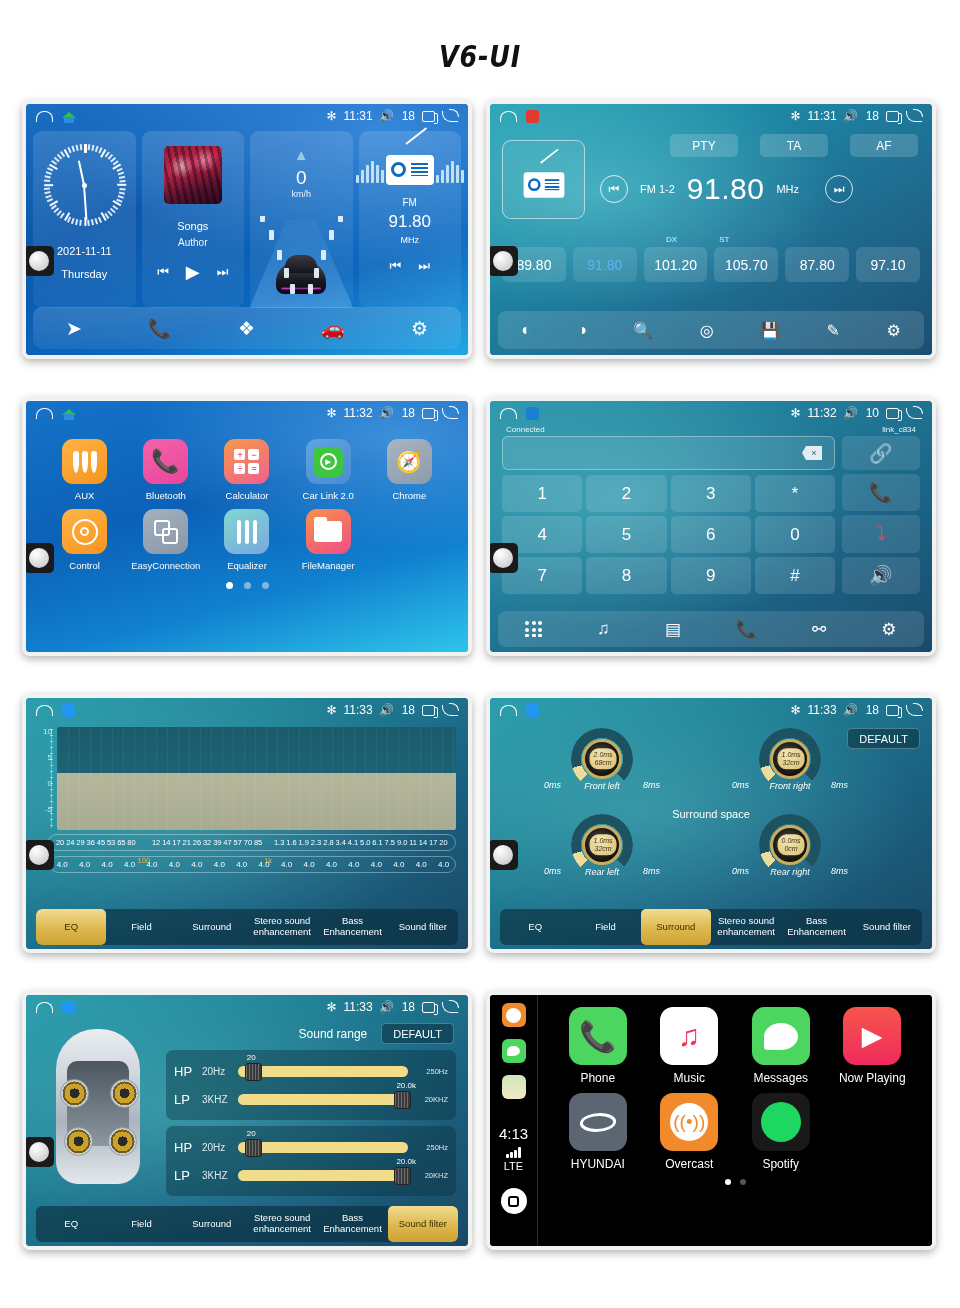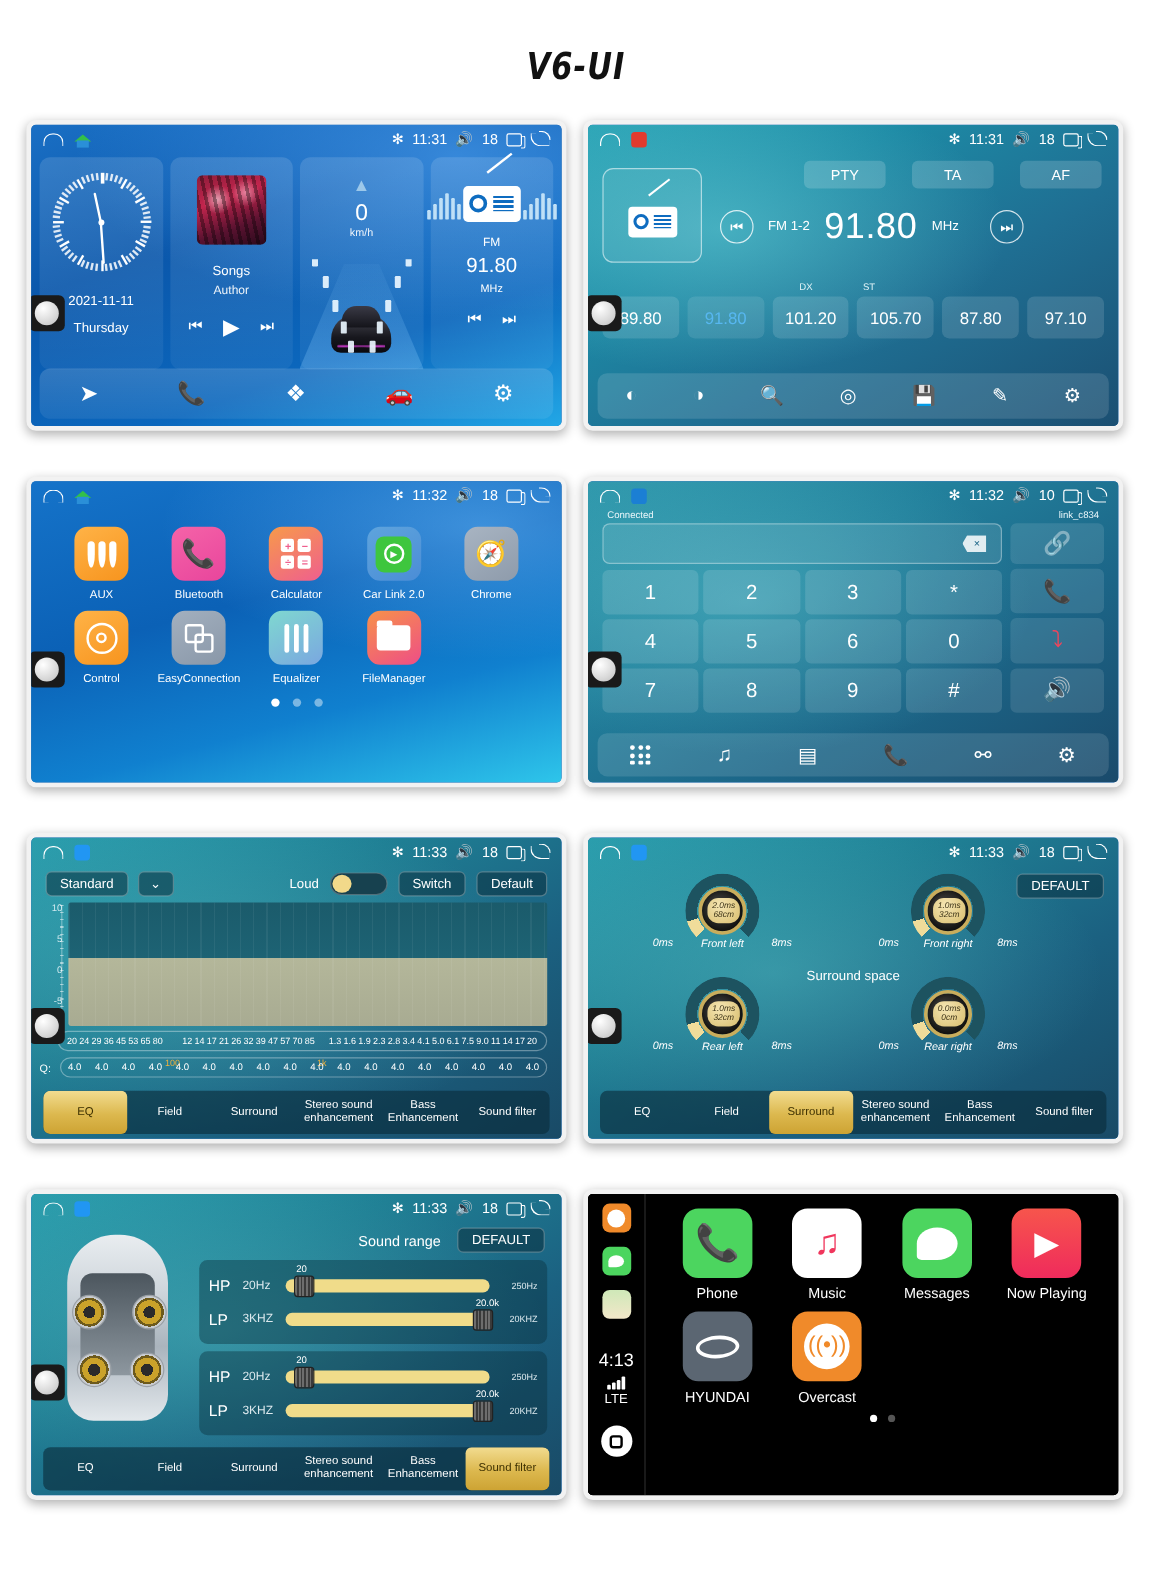--- a/index.html
+++ b/index.html
@@ -975,32 +975,20 @@
         <div class="sb-right">
           <span class="ic-bt">✻</span>
           <span class="time">11:33</span>
           <span class="ic-vol">🔊</span>
           <span class="time">18</span>
           <span class="ic-recents"></span>
           <span class="ic-back"></span>
         </div>
       </div>
 
-      <div class="eq-toolbar">
-        <div class="pill">Standard</div>
-        <div class="pill caret">⌄</div>
-        <div class="loud-wrap">
-          <span class="loud-label">Loud</span>
-          <span class="toggle">
-              <i></i>
-            </span>
-          <span class="pill">Switch</span>
-          <span class="pill">Default</span>
-        </div>
-      </div>
 
       <div class="eq-graph-wrap">
         <div class="eq-yaxis">
           <span style="top:0">10</span>
           <span style="top:26px">5</span>
           <span style="top:52px">0</span>
           <span style="top:78px">-5</span>
           <span class="eq-axis-line"></span>
         </div>
         <div class="eq-plot">
@@ -1310,20 +1298,26 @@
               <span style="width:36px;height:19px;border:3px solid #fff;border-radius:50%;display:block;transform:skewX(-12deg)"></span>
             </div>
             <div class="cp-label">HYUNDAI</div>
           </div>
           <div class="cp-app">
             <div class="cp-ic cpi-over">
               <span style="width:38px;height:38px;border-radius:50%;background:#fff;display:flex;align-items:center;justify-content:center;color:#f08a2a;font-size:19px">((•))</span>
             </div>
             <div class="cp-label">Overcast</div>
           </div>
+          <div class="cp-app">
+            <div class="cp-ic cpi-spot">
+              <span style="width:40px;height:40px;border-radius:50%;background:#1ed760;display:block"></span>
+            </div>
+            <div class="cp-label">Spotify</div>
+          </div>
         </div>
         <div class="cp-dots">
             <i class="on"></i>
             <i></i>
           </div>
       </div>
     </div>
   </div>
 
 </div>

